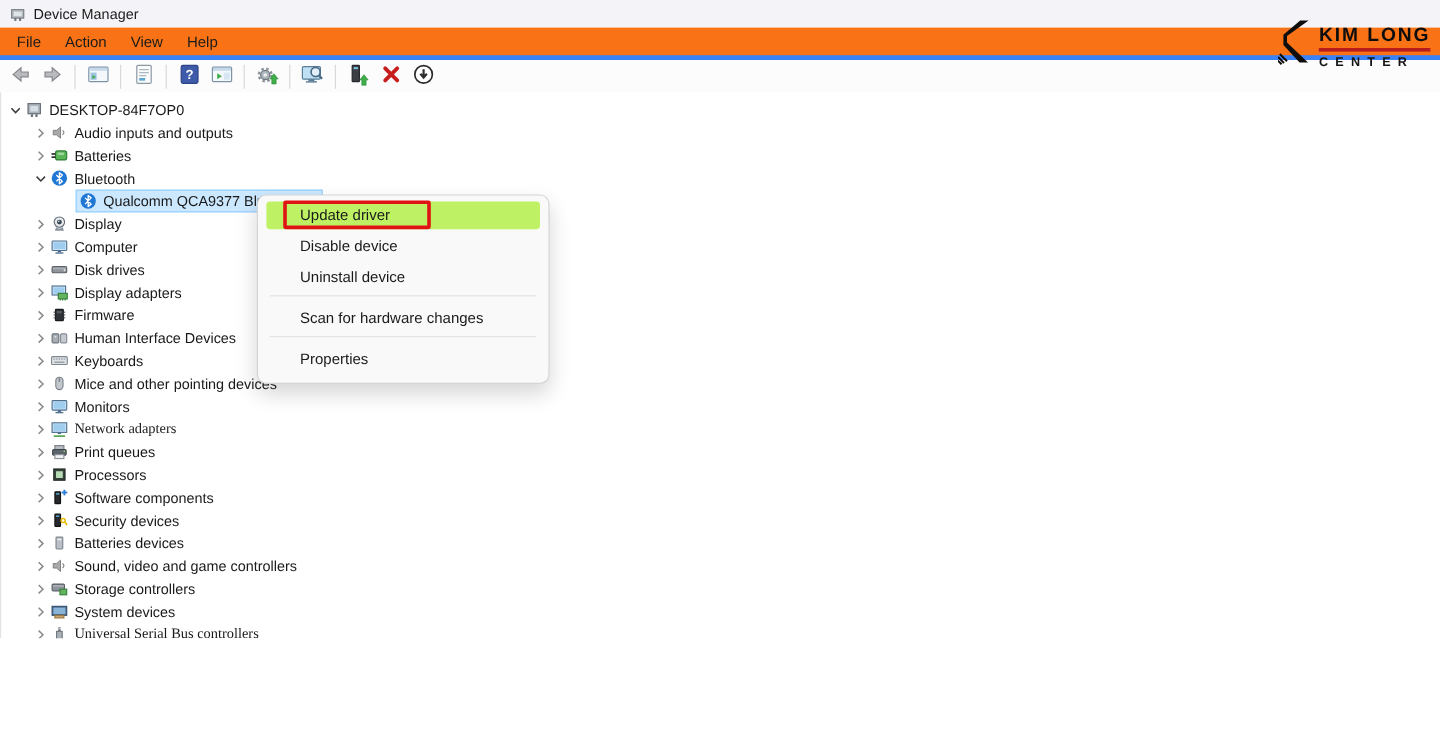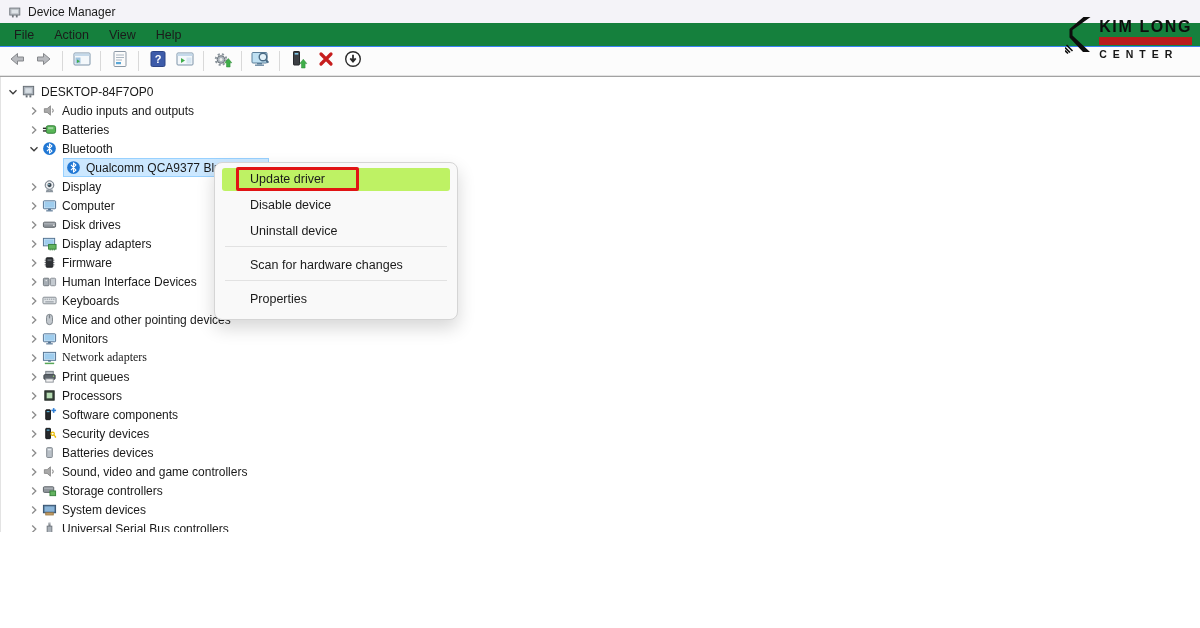--- a/index.html
+++ b/index.html
@@ -9,22 +9,22 @@
     -webkit-font-smoothing:antialiased;
   }
   
   .titlebar {
     height:23px; background:#f4f3f8; display:flex; align-items:center;
     padding-left:8px; gap:6px; font-size:12px; color:#1b1b1b;
   }
   .titlebar .app-ico { width:14px; height:14px; display:flex; }
   
   .menubar {
-    height:23px; background:#15803d; display:flex; align-items:center;
-    padding-left:4px; border-bottom:1px solid #3b82f6;
+    height:23px; background:#f97316; display:flex; align-items:center;
+    padding-left:4px; border-bottom:4px solid #3b82f6;
   }
   .menubar .mi { padding:3px 10px; font-size:12.5px; color:#1b1b1b; cursor:default; }
   
   .toolbar {
     height:28px; background:#fcfcfc; display:flex; align-items:center;
     padding-left:4px; gap:2px; border-bottom:1px solid #e2e2e2;
   }
   .toolbar-underline { height:2px; background:#a2a2a2; }
   .tb-btn { width:25px; height:23px; display:flex; align-items:center; justify-content:center; border-radius:2px; }
   .tb-sep { width:1px; height:20px; background:#d9d9d9; margin:0 4px; flex:none; }
@@ -44,21 +44,21 @@
   }
   .ctx-item { height:23px; line-height:23px; padding-left:35px; font-size:12.5px; color:#1a1a1a; margin-bottom:3px; cursor:default; }
   .ctx-item.hov { background:#bef264; border-radius:3px; margin:0 7px 3px 7px; padding-left:28px; }
   .ctx-sep { height:1px; background:#e2e2e2; margin:3px 10px 7px 10px; }
   .red-annot { position:absolute; left:21px; top:4px; width:117px; height:18px;
                border:3px solid #e11414; border-radius:2px; z-index:12; pointer-events:none; }
   
   .brand { position:absolute; top:16px; right:8px; display:flex; align-items:center; gap:7px; z-index:20; }
   .brand-text { display:flex; flex-direction:column; }
   .brand-l1 { font-size:16px; font-weight:bold; letter-spacing:1.6px; color:#0d0d0d;
-              border-bottom:8px solid #b91c1c; padding-bottom:1px; line-height:18px; white-space:nowrap; }
+              border-bottom:3px solid #b91c1c; padding-bottom:1px; line-height:18px; white-space:nowrap; }
   .brand-l2 { font-size:10.5px; font-weight:bold; letter-spacing:6px; color:#161616; margin-top:3px; white-space:nowrap; }
 </style>
 </head>
 <body>
 
 <div class="screen">
 
   <div class="titlebar">
     <span class="app-ico">
         <svg width="14" height="14" viewBox="0 0 16 16">
@@ -521,21 +521,21 @@
           </span>
           <span class="ticon">
             <svg width="15" height="15" viewBox="0 0 16 16">
               <rect x="1.5" y="3.5" width="13" height="8" fill="#4f6f8f" stroke="#32506e"></rect>
               <rect x="2.7" y="4.7" width="10.6" height="5.6" fill="#89b4d8"></rect>
               <rect x="4" y="11.5" width="8" height="2.3" fill="#caa56e" stroke="#9a7843"></rect>
             </svg>
           </span>
           <span>System devices</span>
         </div>
-        <div class="row" style="padding-left: 25px;">
+        <div class="row" style="padding-left: 25px; font-family: Liberation Serif, serif;">
           <span class="chev">
             <svg width="10" height="10" viewBox="0 0 10 10">
               <path d="M3.2 1.5 L6.8 5 L3.2 8.5" fill="none" stroke="#8b8b8b" stroke-width="1.3"></path>
             </svg>
           </span>
           <span class="ticon">
             <svg width="15" height="15" viewBox="0 0 16 16">
               <rect x="5.5" y="5.5" width="5" height="8.5" fill="#aab1b8" stroke="#6f767d"></rect>
               <rect x="6.8" y="1.8" width="2.4" height="3.7" fill="#7b828a"></rect>
               <rect x="7.2" y="2.4" width="0.7" height="1.2" fill="#ffffff"></rect>

